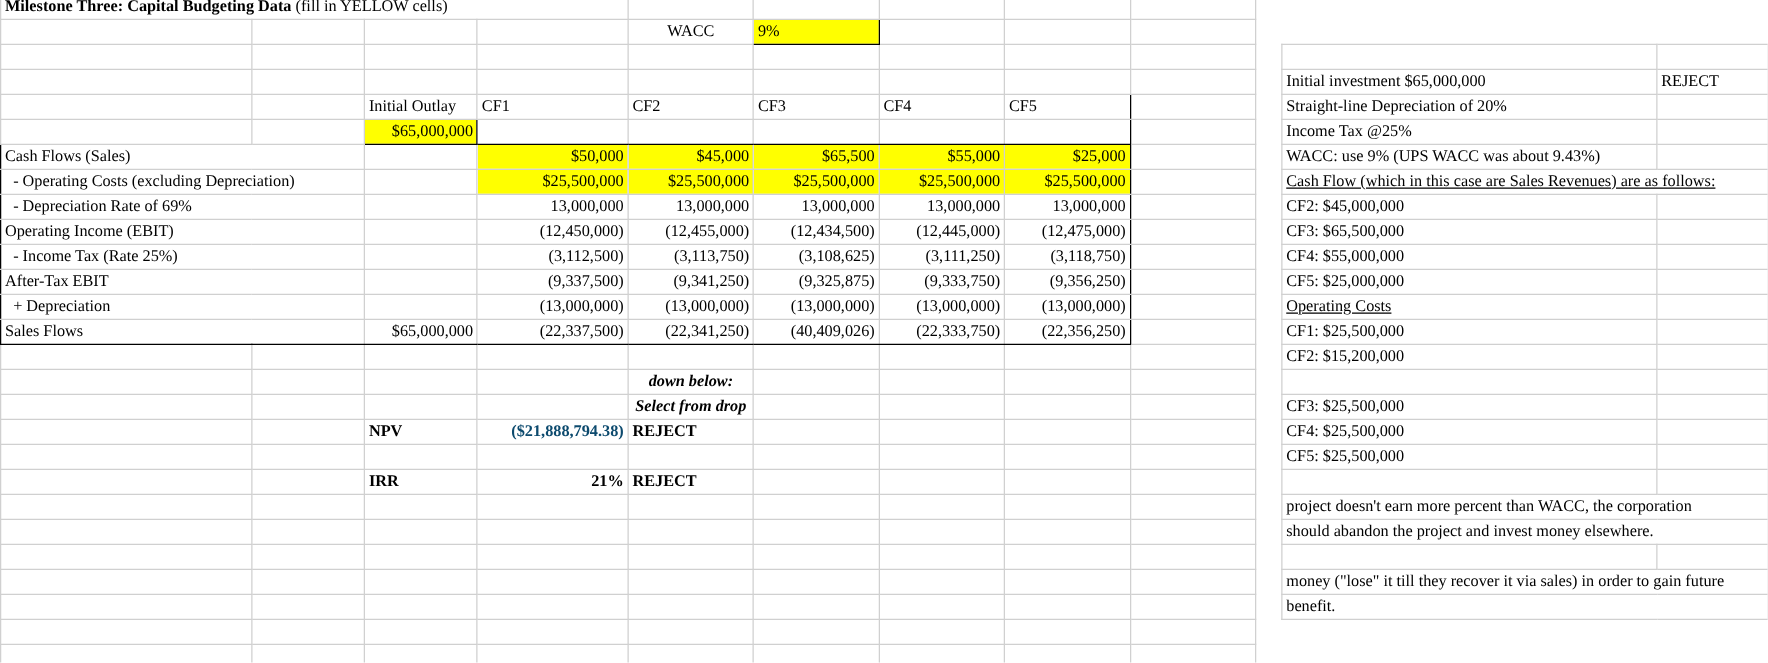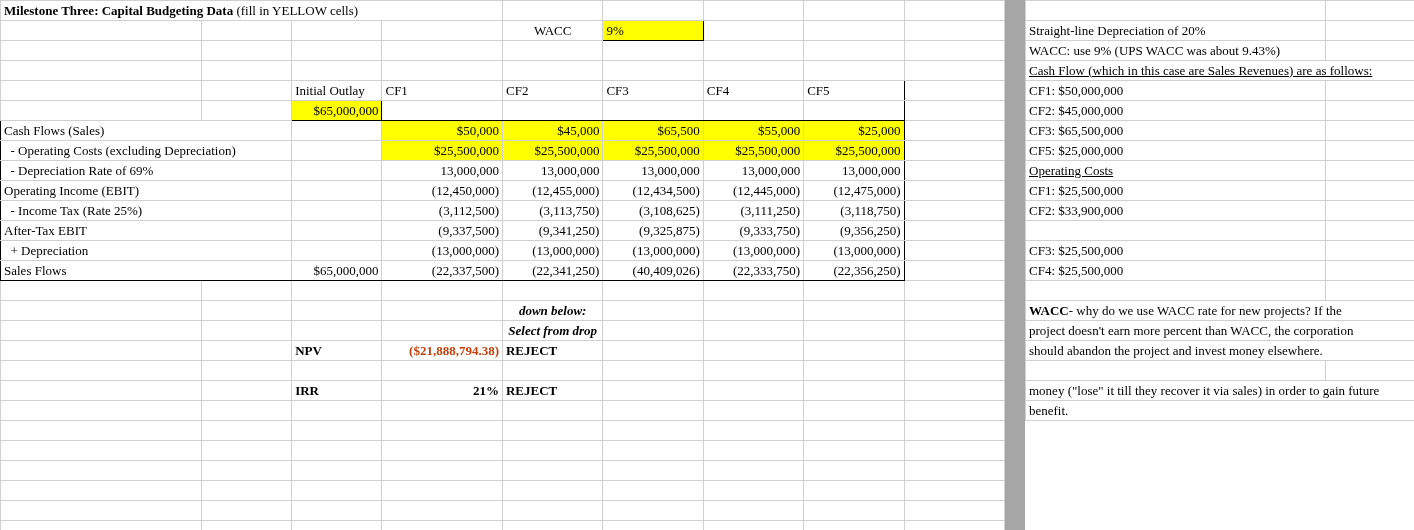--- a/index.html
+++ b/index.html
@@ -1,33 +1,33 @@
 <!DOCTYPE html>
 <html><head>
 <meta charset="utf-8">
 <style>
   html,body{margin:0;padding:0;font-family:"Times New Roman",Times,serif;font-size:13px;color:#000;background:#fff;}
-  .page{display:flex;width:1414px;height:530px;}
+  .page{display:flex;width:1414px;height:530px;align-items:center;}
   .left{flex:0 0 1005px;border-right:none;}
   .gap{flex:0 0 20px;background:#a6a6a6;}
   .right{flex:0 0 389px;}
   table{border-collapse:collapse;table-layout:fixed;width:100%;}
   .left table{width:1005px;}
   .right table{width:389px;}
   td{border:1px solid #d0d0d0;height:19px;padding:0 3px;white-space:nowrap;overflow:hidden;font-size:13px;vertical-align:middle;}
   .b-top{border-top:1px solid #000;}
   .b-bot{border-bottom:1px solid #000;}
   .b-left{border-left:1px solid #000;}
   .b-right{border-right:1px solid #000;}
   .yellow{background:#ffff00;}
   .ra{text-align:right;}
   .ca{text-align:center;}
   .bold{font-weight:bold;}
   .ital{font-style:italic;}
-  .red{color:#c2410c;}
+  .red{color:#0c4a6e;}
   .u{text-decoration:underline;}
   .left col.cA{width:200px;}
   .left col.cB{width:90px;}
   .left col.cD{width:120px;}
   .left col.cE{width:100px;}
   .right col.rA{width:300px;}
   .right col.rB{width:89px;}
 </style>
 </head>
 <body>
@@ -344,76 +344,85 @@
 <colgroup>
           <col class="rA">
           <col class="rB">
         </colgroup>
 <tbody>
           <tr>
             <td></td>
             <td></td>
           </tr>
 <tr>
+<td>Initial investment $65,000,000</td>
+<td>REJECT</td>
+</tr>
+<tr>
             <td>Straight-line Depreciation of 20%</td>
             <td></td>
           </tr>
 <tr>
+            <td>Income Tax @25%</td>
+            <td></td>
+          </tr>
+<tr>
             <td>WACC: use 9% (UPS WACC was about 9.43%)</td>
             <td></td>
           </tr>
 <tr>
             <td colspan="2" class="u">Cash Flow (which in this case are Sales Revenues) are as follows:</td>
           </tr>
 <tr>
-            <td>CF1: $50,000,000</td>
-            <td></td>
-          </tr>
-<tr>
             <td>CF2: $45,000,000</td>
             <td></td>
           </tr>
 <tr>
             <td>CF3: $65,500,000</td>
             <td></td>
           </tr>
 <tr>
+            <td>CF4: $55,000,000</td>
+            <td></td>
+          </tr>
+<tr>
             <td>CF5: $25,000,000</td>
             <td></td>
           </tr>
 <tr>
             <td class="u">Operating Costs</td>
             <td></td>
           </tr>
 <tr>
             <td>CF1: $25,500,000</td>
             <td></td>
           </tr>
 <tr>
-            <td>CF2: $33,900,000</td>
+            <td>CF2: $15,200,000</td>
             <td></td>
           </tr>
 <tr>
             <td></td>
             <td></td>
           </tr>
 <tr>
             <td>CF3: $25,500,000</td>
             <td></td>
           </tr>
 <tr>
             <td>CF4: $25,500,000</td>
             <td></td>
           </tr>
 <tr>
-            <td></td>
-            <td></td>
-          </tr>
-<tr>
-            <td colspan="2"><span class="bold">WACC</span><span>- why do we use WACC rate for new projects? If the</span></td>
+            <td>CF5: $25,500,000</td>
+            <td></td>
+          </tr>
+<tr>
+            <td></td>
+            <td></td>
           </tr>
 <tr>
             <td colspan="2">project doesn't earn more percent than WACC, the corporation</td>
           </tr>
 <tr>
             <td colspan="2">should abandon the project and invest money elsewhere.</td>
           </tr>
 <tr>
             <td></td>
             <td></td>

